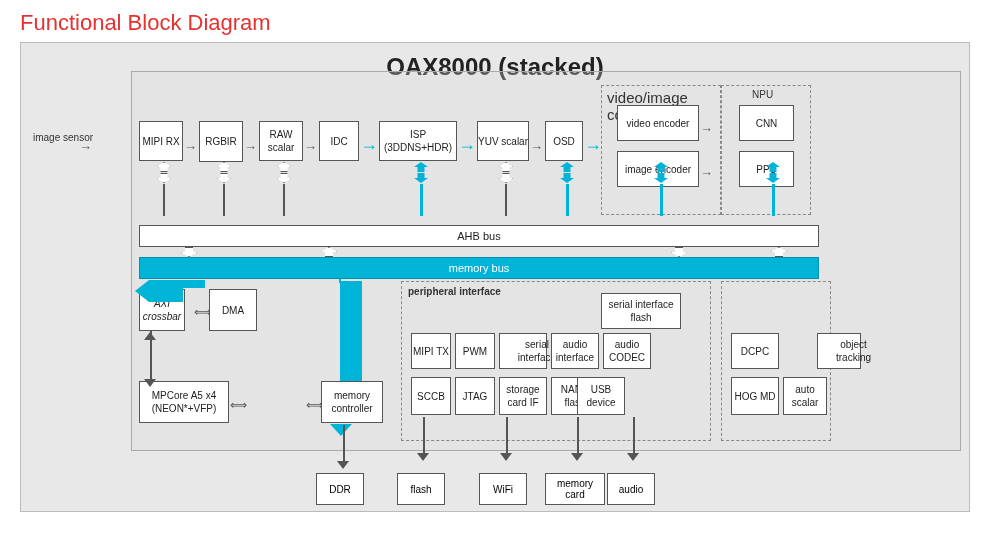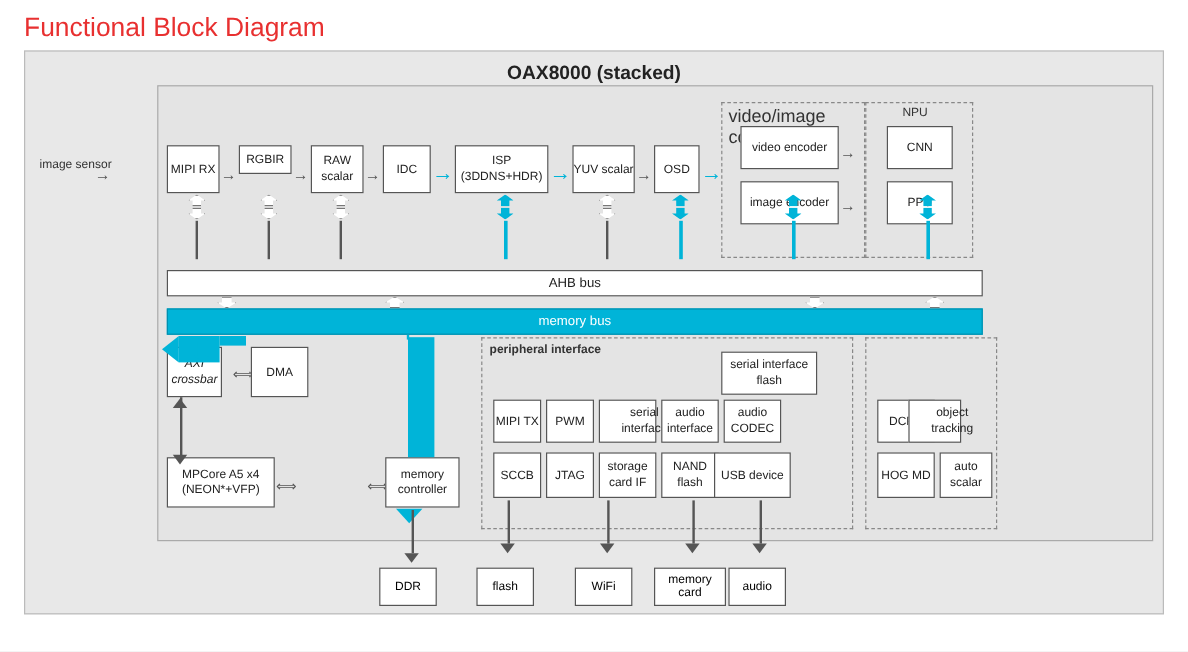--- a/index.html
+++ b/index.html
@@ -19,21 +19,21 @@
     }
     .diagram-area {
       position: relative;
       margin: 0 20px;
       background: #e8e8e8;
       border: 1.5px solid #bbb;
       height: 470px;
     }
     .chip-title {
       text-align: center;
-      font-size: 16px;
+      font-size: 24px;
       font-weight: bold;
       padding: 6px 0 4px 0;
       color: #222;
     }
     
     .box {
       position: absolute;
       background: #fff;
       border: 1.5px solid #555;
       display: flex;
@@ -157,21 +157,21 @@
   <div class="img-sensor" style="left:12px; top:88px;">image
 sensor</div>
 
   <div class="arr" style="left:58px; top:96px;">→</div>
 
   <div class="box" style="left:118px; top:78px; width:44px; height:40px;">MIPI
 RX</div>
 
   <div class="arr" style="left:163px; top:96px;">→</div>
 
-  <div class="box" style="left:178px; top:78px; width:44px; height:24px;">RGBIR</div>
+  <div class="box" style="left:178px; top:78px; width:44px; height:41px;">RGBIR</div>
 
   <div class="arr" style="left:223px; top:96px;">→</div>
 
   <div class="box" style="left:238px; top:78px; width:44px; height:40px;">RAW
 scalar</div>
 
   <div class="arr" style="left:283px; top:96px;">→</div>
 
   <div class="box" style="left:298px; top:78px; width:40px; height:40px;">IDC</div>
 
@@ -312,27 +312,27 @@
 interface</div>
   <div class="box" style="left:582px; top:290px; width:48px; height:36px;">audio
 CODEC</div>
 
   <div class="box" style="left:390px; top:334px; width:40px; height:38px;">SCCB</div>
   <div class="box" style="left:434px; top:334px; width:40px; height:38px;">JTAG</div>
   <div class="box" style="left:478px; top:334px; width:48px; height:38px;">storage
 card IF</div>
   <div class="box" style="left:530px; top:334px; width:48px; height:38px;">NAND
 flash</div>
-  <div class="box" style="left:574px; top:334px; width:64px; height:38px;">USB
+  <div class="box" style="left:556px; top:334px; width:48px; height:38px;">USB
 device</div>
 
   <div class="right-box" style="left:700px; top:238px; width:110px; height:160px;"></div>
 
   <div class="box" style="left:710px; top:290px; width:48px; height:36px;">DCPC</div>
-  <div class="box" style="left:736px; top:290px; width:44px; height:36px;padding-left:29px;">object
+  <div class="box" style="left:796px; top:290px; width:44px; height:36px;padding-left:29px;">object
 tracking</div>
   <div class="box" style="left:710px; top:334px; width:48px; height:38px;">HOG
 MD</div>
   <div class="box" style="left:762px; top:334px; width:44px; height:38px;">auto
 scalar</div>
 
   <div style="position:absolute; left:322px; top:382px; width:2px; height:36px; background:#555;"></div>
   <div style="position:absolute; left:316px; top:418px; width:0; height:0; border-left:6px solid transparent; border-right:6px solid transparent; border-top:8px solid #555;"></div>
 
   <div style="position:absolute; left:402px; top:374px; width:2px; height:36px; background:#555;"></div>

